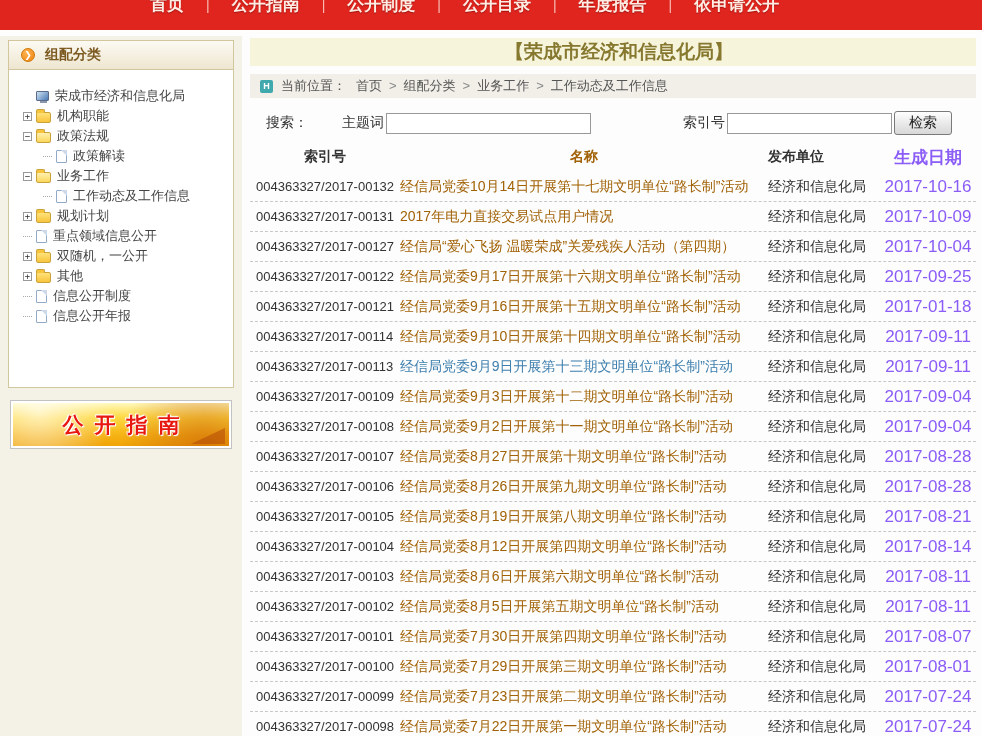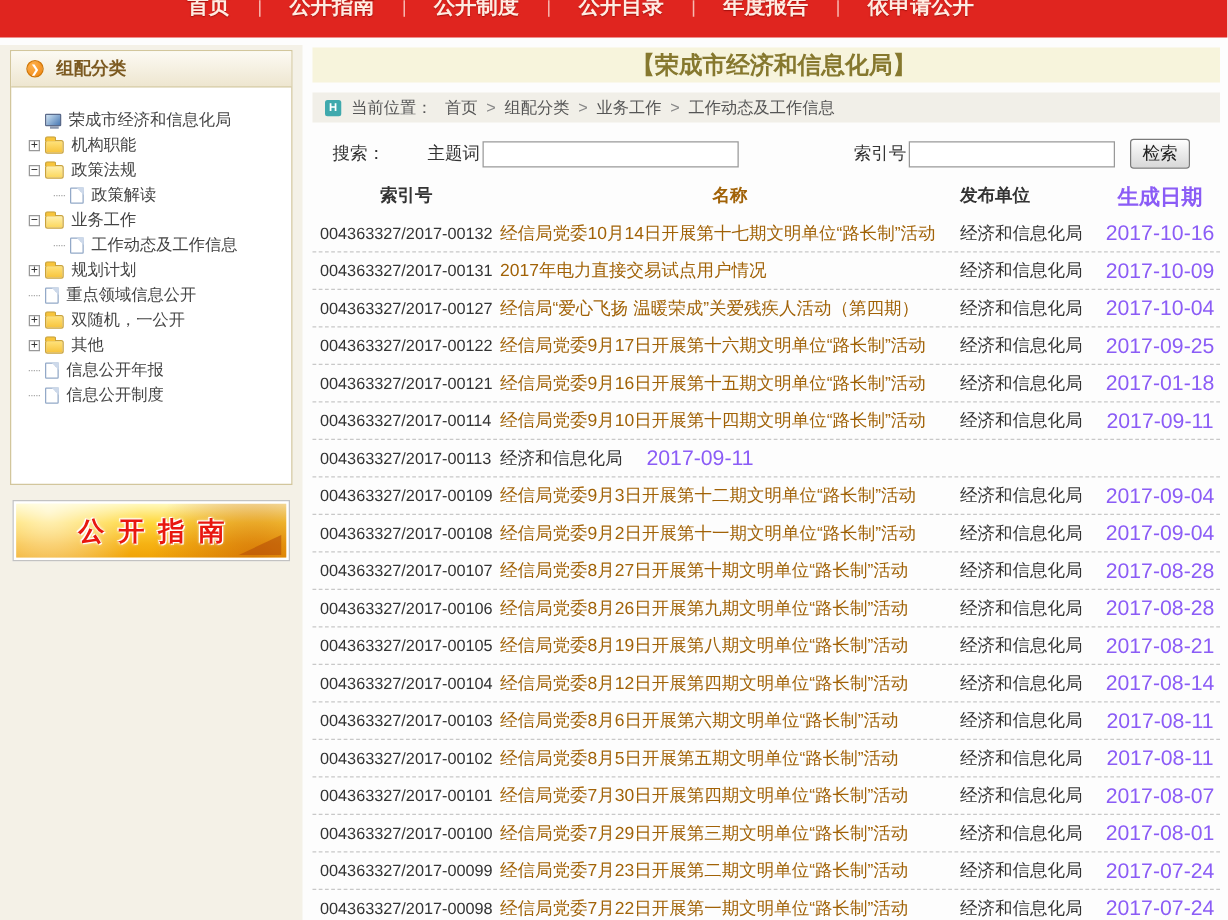--- a/index.html
+++ b/index.html
@@ -88,21 +88,21 @@
 
   .search-row { margin-top:12px; height:26px; display:flex; align-items:center;
     font-size:14px; color:#333; padding-left:16px; }
   .search-label { width:76px; }
   .search-field-label { margin-right:2px; }
   .search-input { height:21px; border:1px solid #999; background:#fff; font-size:13px;
     padding:0 4px; }
   .kw { width:205px; }
   .spacer { width:92px; }
   .ix { width:165px; }
-  .search-btn { margin-left:auto; margin-right:24px; width:48px; height:24px;
+  .search-btn { margin-left:auto; margin-right:24px; width:58px; height:24px;
     border:1px solid #7a7a7a; border-radius:3px; font-size:14px; color:#222;
     background:linear-gradient(180deg,#fefefe,#e8e8e8 55%,#d8d8d8); cursor:pointer; }
 
   .table { margin-top:6px; }
   .thead { display:flex; height:30px; align-items:center; font-size:14px;
     font-weight:bold; color:#222; }
   .hcell { text-align:center; }
   .trow { display:flex; height:30px; align-items:center;
     border-bottom:1px dashed #c8c8c8; }
   .cell { white-space:nowrap; overflow:hidden; }
@@ -186,26 +186,26 @@
         <span class="tlabel">双随机，一公开</span>
       </div>
       <div class="tree-item lvl0">
         <span class="expander">+</span>
         <span class="ticon folder-icon"></span>
         <span class="tlabel">其他</span>
       </div>
       <div class="tree-item lvl0">
         <span class="connector"></span>
         <span class="ticon file-icon"></span>
+        <span class="tlabel">信息公开制度</span>
+      </div>
+      <div class="tree-item lvl0">
+        <span class="connector"></span>
+        <span class="ticon file-icon"></span>
         <span class="tlabel">信息公开年报</span>
-      </div>
-      <div class="tree-item lvl0">
-        <span class="connector"></span>
-        <span class="ticon file-icon"></span>
-        <span class="tlabel">信息公开制度</span>
       </div>
     </div>
 </div>
 
 <div class="banner">
   <div class="banner-inner">
     <span class="banner-text">公开指南</span>
   </div>
 </div>
 
@@ -269,20 +269,21 @@
           <span class="cell col-date">2017-01-18</span>
         </div>
         <div class="trow">
           <span class="cell col-index">004363327/2017-00114</span>
           <span class="cell col-name">经信局党委9月10日开展第十四期文明单位“路长制”活动</span>
           <span class="cell col-unit">经济和信息化局</span>
           <span class="cell col-date">2017-09-11</span>
         </div>
         <div class="trow">
           <span class="cell col-index">004363327/2017-00113</span>
+          <span class="cell col-name hl">经信局党委9月9日开展第十三期文明单位“路长制”活动</span>
           <span class="cell col-unit">经济和信息化局</span>
           <span class="cell col-date">2017-09-11</span>
         </div>
         <div class="trow">
           <span class="cell col-index">004363327/2017-00109</span>
           <span class="cell col-name">经信局党委9月3日开展第十二期文明单位“路长制”活动</span>
           <span class="cell col-unit">经济和信息化局</span>
           <span class="cell col-date">2017-09-04</span>
         </div>
         <div class="trow">

